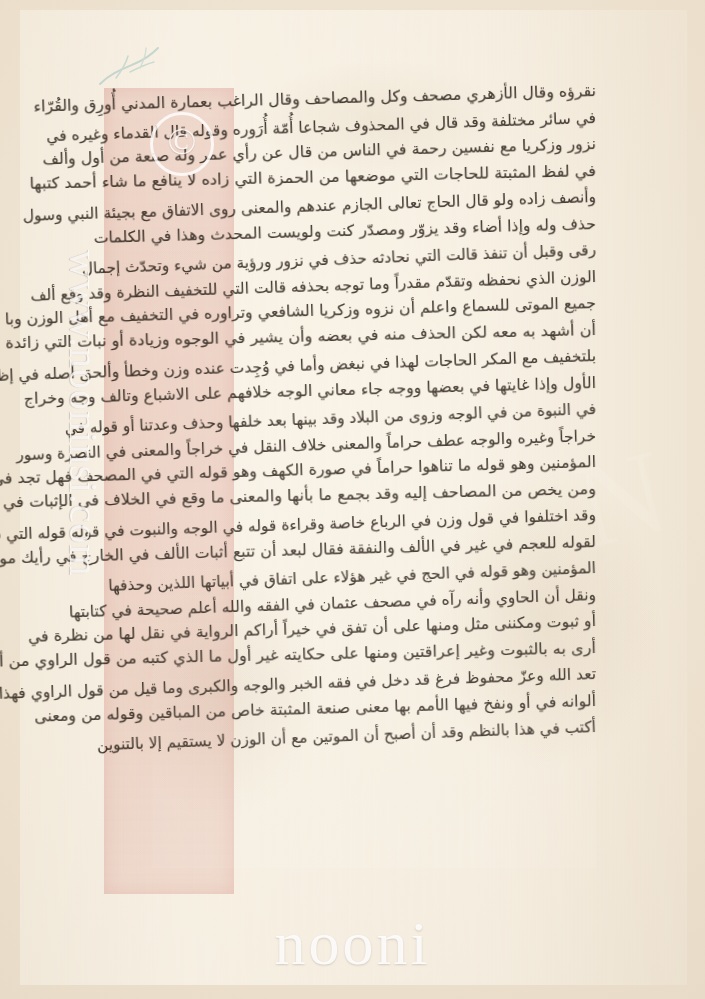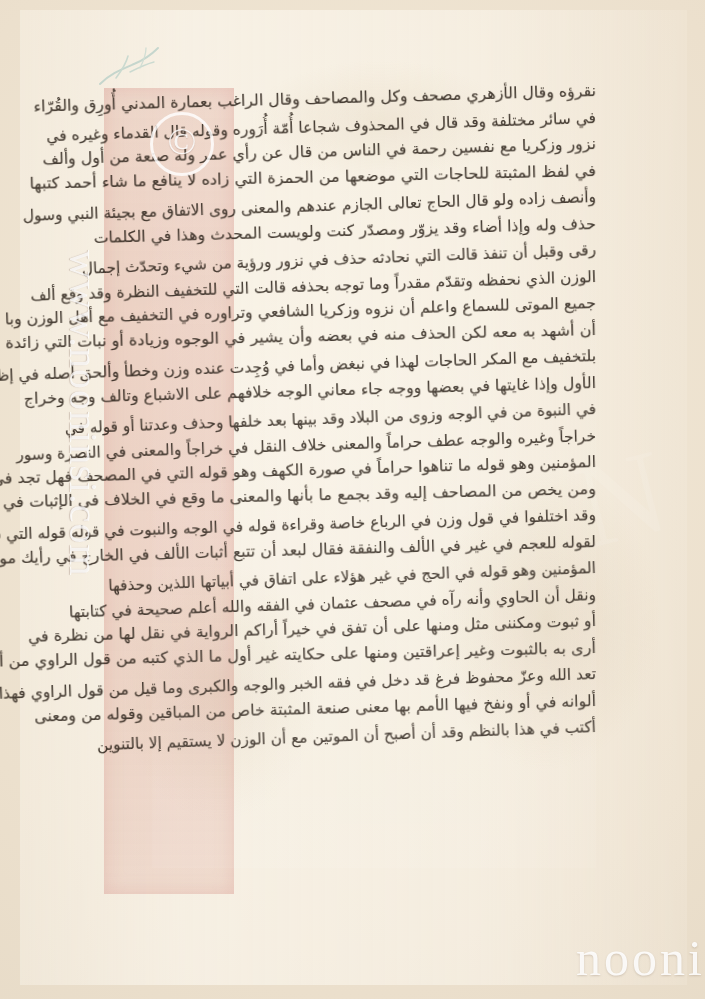--- a/index.html
+++ b/index.html
@@ -166,24 +166,24 @@
     font-size: 38px;
     line-height: 52px;
     text-align: center;
     text-shadow: 0 1px 1px rgba(120,90,80,0.25);
     pointer-events: none;
   }
   .wm-bottom {
     position: absolute;
     left: 0;
     right: 0;
-    bottom: 12px;
-    text-align: right;
-    font-family: "Liberation Serif", serif;
-    font-size: 50px;
+    bottom: 20px;
+    text-align: center;
+    font-family: "Liberation Serif", serif;
+    font-size: 62px;
     letter-spacing: 3px;
     color: rgba(255,255,255,0.88);
     text-shadow: 0 1px 2px rgba(120,95,80,0.25);
     pointer-events: none;
   }
 
   
   .ghost {
     position: absolute;
     right: 40px;

